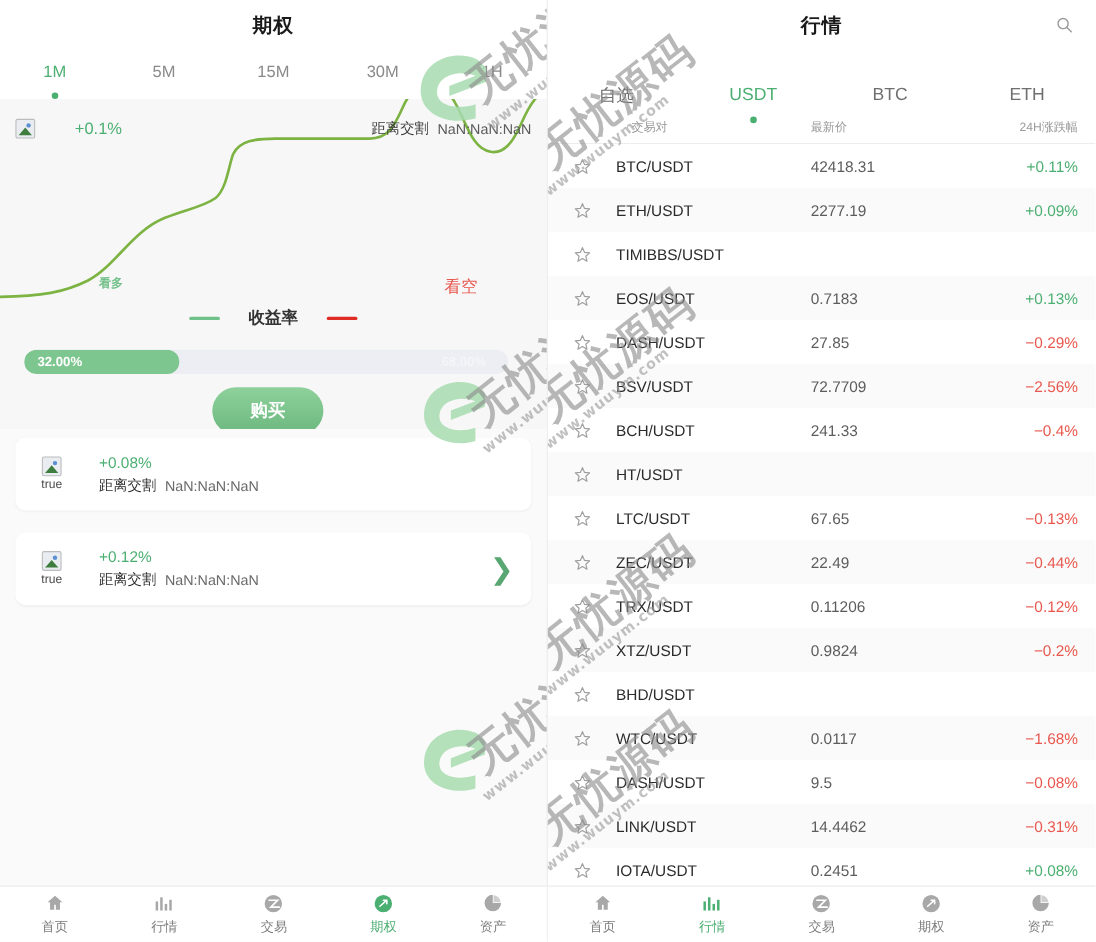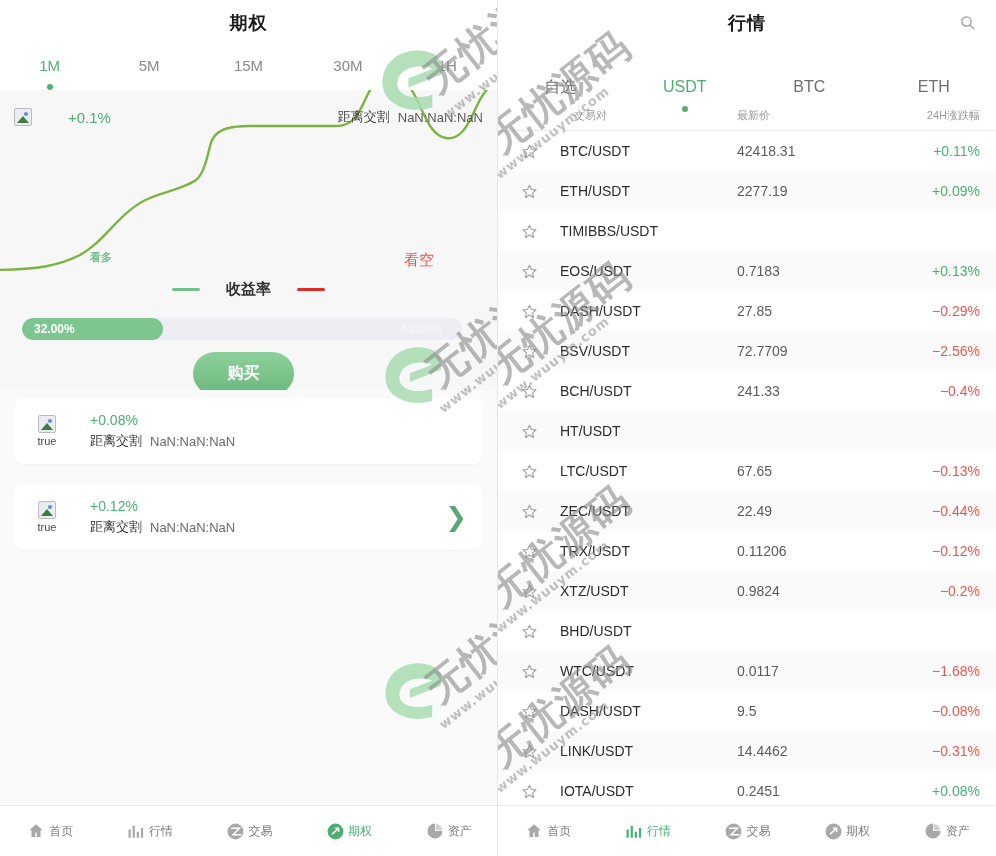--- a/index.html
+++ b/index.html
@@ -173,21 +173,21 @@
   .up   { color: #4caf72; }
   .down { color: #e8584f; }
 
   
   .tabbar {
     position: absolute; left: 0; bottom: 0; width: 498px; height: 51px;
     background: #ffffff; border-top: 1px solid #e8e8e8;
     display: flex; align-items: center;
   }
   .tabbar-item {
-    flex: 1; display: flex; 
+    flex: 1; display: flex; flex-direction: column;
     align-items: center; justify-content: center; gap: 3px;
   }
   .tabbar-icon { width: 20px; height: 20px; display: flex; align-items: center; justify-content: center; }
   .tabbar-label { font-size: 12px; color: #7d7d7d; }
   .tabbar-item.active .tabbar-label { color: #4caf72; }
 
   
   .wm { position: absolute; pointer-events: none; user-select: none; }
   .wm-logo { opacity: 0.85; }
   .wm-text {

